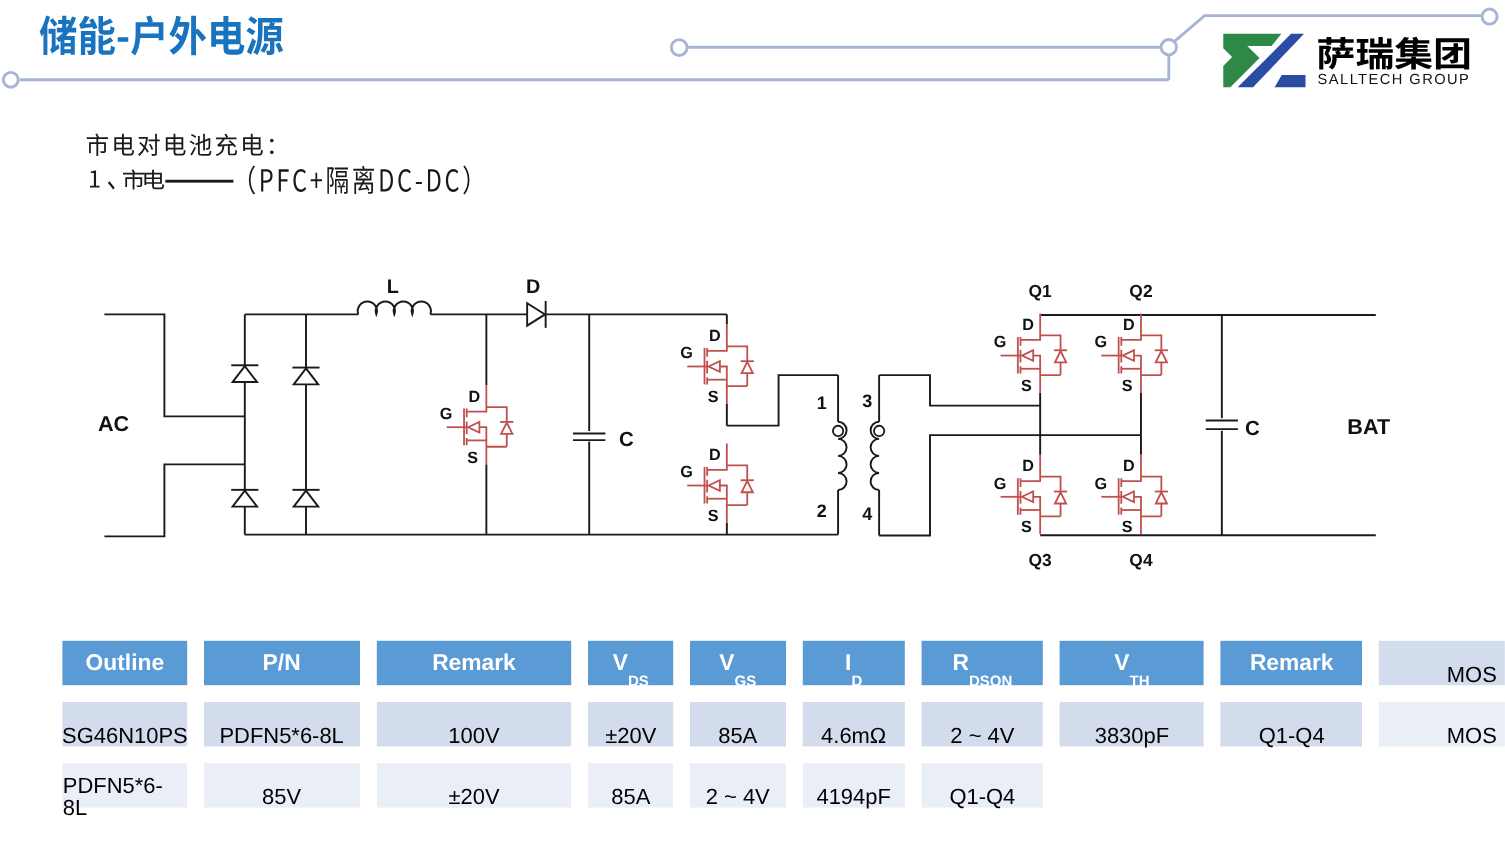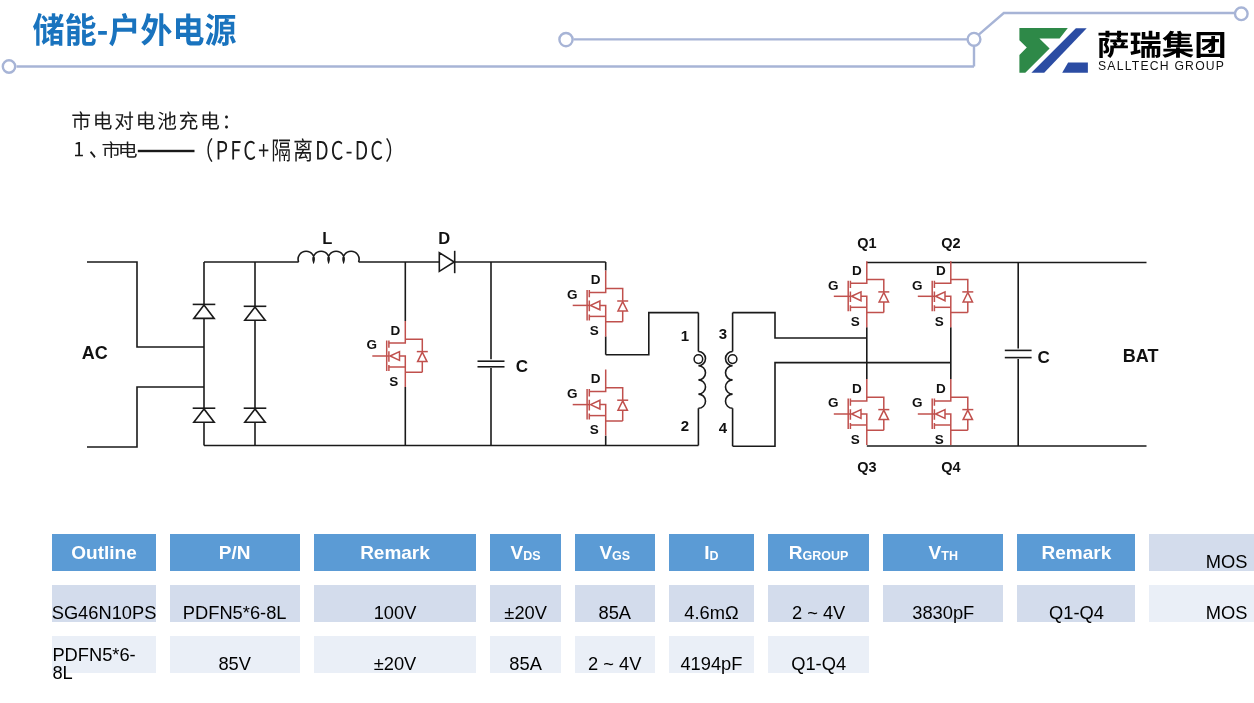--- a/index.html
+++ b/index.html
@@ -5,21 +5,21 @@
 #page{position:relative;width:1254px;height:703px}
 svg.main{position:absolute;left:0;top:0}
 #tbl{position:absolute;left:52.4px;top:534px;display:grid;
  grid-template-columns:103.3px 130.0px 162.6px 70.7px 79.6px 85.7px 100.8px 120.4px 118.0px 154.2px;grid-template-rows:36.5px 37px 37px;gap:14px;
  font-family:"Liberation Sans",sans-serif;font-size:16px;color:#000}
 #tbl div{display:flex;align-items:center;justify-content:center;line-height:1}
 #tbl .r1,#tbl .r2{font-size:18.3px;padding-top:20px}
 #tbl .h{background:#5B9BD5;color:#fff;font-weight:bold;font-size:19px}
 #tbl .r1{background:#D3DCEC}
 #tbl .r2{background:#EAEFF7}
-sub{font-size:12.5px;vertical-align:baseline;position:relative;top:4px}
+sub{font-size:12.5px;vertical-align:baseline;position:relative;top:16px}
 </style></head>
 <body>
 <div id="page">
 <svg class="main" width="1254" height="703" viewBox="0 0 1254 703">
 <g stroke="#A7B4D6" stroke-width="2.4" fill="none">
 <path d="M 16.5 66.5 H 974"></path>
 <path d="M 573.5 39.4 H 974 M 974 46 V 66.5"></path>
 <path d="M 977.3 35.8 L 1003.8 13 H 1235.2"></path>
 </g>
 <g stroke="#A7B4D6" stroke-width="2.4" fill="#fff">
@@ -149,21 +149,21 @@
 <text x="866.8" y="471.5" font-family="Liberation Sans, sans-serif" font-size="14.5" font-weight="bold" fill="#111" text-anchor="middle">Q3</text>
 <text x="950.8" y="471.5" font-family="Liberation Sans, sans-serif" font-size="14.5" font-weight="bold" fill="#111" text-anchor="middle">Q4</text>
 </svg>
 <div id="tbl">
       <div class="h">Outline</div>
       <div class="h">P/N</div>
       <div class="h">Remark</div>
       <div class="h">V<sub>DS</sub></div>
       <div class="h">V<sub>GS</sub></div>
       <div class="h">I<sub>D</sub></div>
-      <div class="h">R<sub>GROUP</sub></div>
+      <div class="h">R<sub>DSON</sub></div>
       <div class="h">V<sub>TH</sub></div>
       <div class="h">Remark</div>
       <div class="r1">MOS</div>
       <div class="r1">SG46N10PS</div>
       <div class="r1">PDFN5*6-8L</div>
       <div class="r1">100V</div>
       <div class="r1">±20V</div>
       <div class="r1">85A</div>
       <div class="r1">4.6mΩ</div>
       <div class="r1">2 ~ 4V</div>

